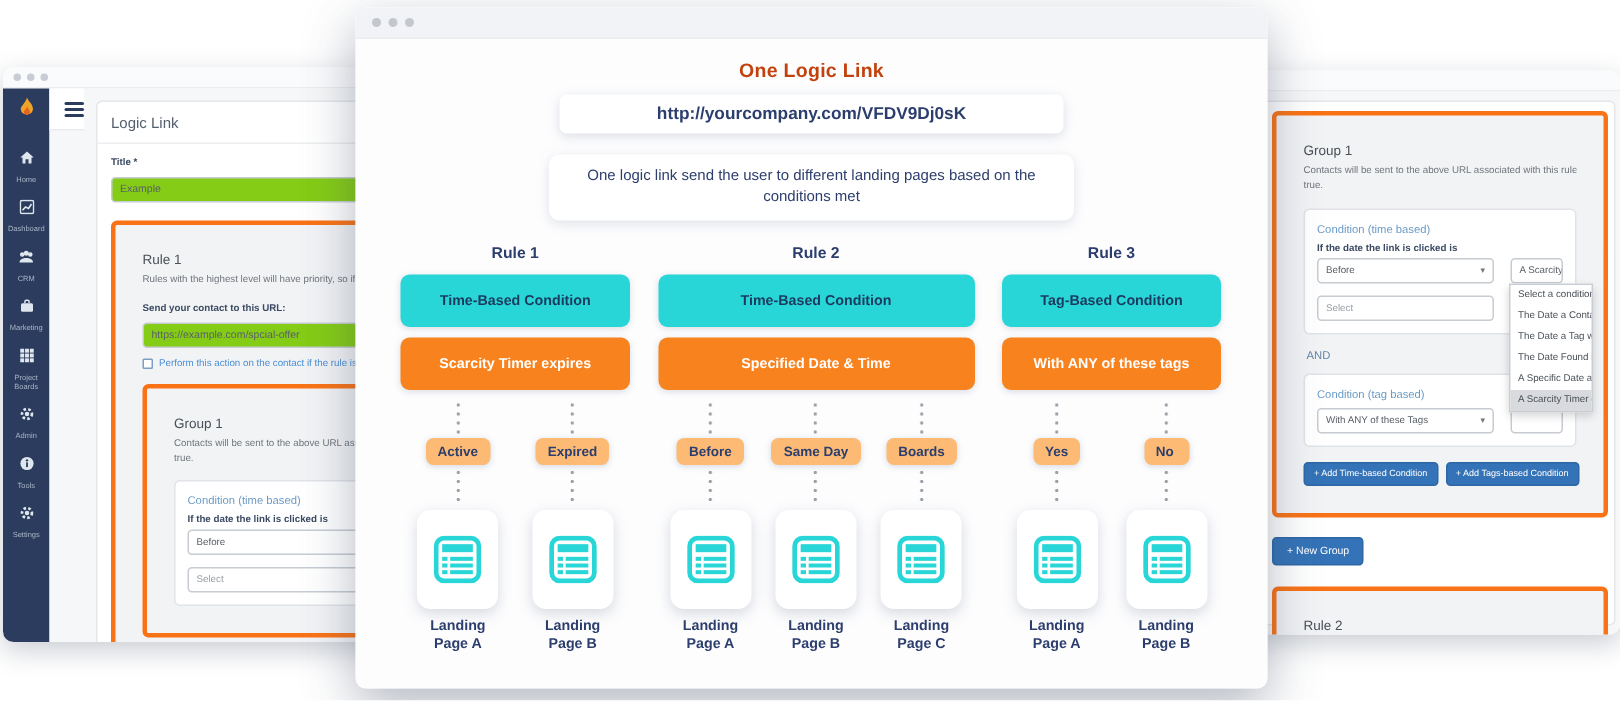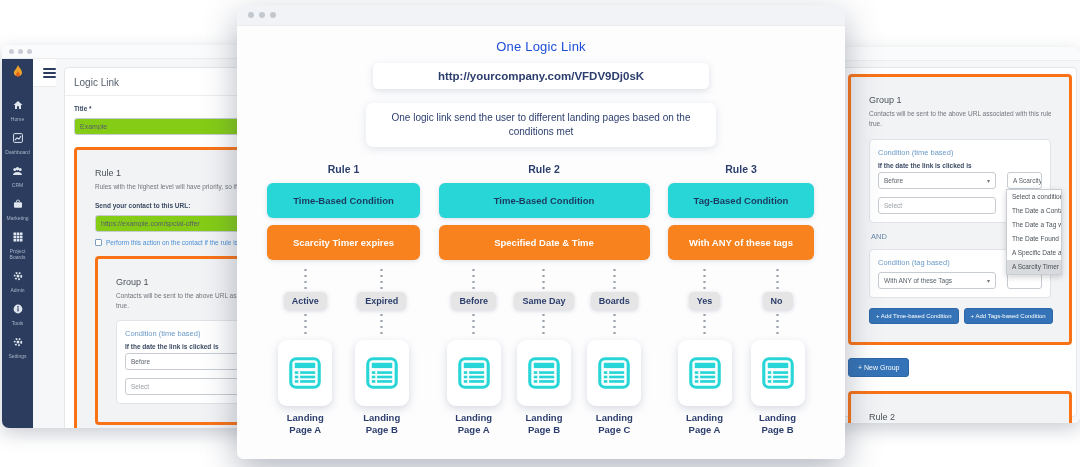--- a/index.html
+++ b/index.html
@@ -40,33 +40,33 @@
   .wcard{background:#fff;border:1px solid #e0e3e7;border-radius:4px;padding:8px;position:relative;}
   .cond-h{font-size:7.5px;color:#6b9ac6;margin-bottom:5px;}
   .selrow{display:flex;gap:11px;}
   .sel{height:17px;border:1px solid #c6ccd2;border-radius:3px;background:#fff;display:flex;align-items:center;justify-content:space-between;font-size:6.5px;color:#5a6068;padding:0 5px;white-space:nowrap;overflow:hidden;cursor:pointer;}
   .chev{color:#70767d;font-size:6px;margin-left:4px;flex:none;}
   .ph{color:#9aa0a6;}
   .w140{width:140px;flex:none;} .w118{width:118px;flex:none;} .grow{flex:1;min-width:0;}
 
   
   .cw-body{background:#fdfdfe;height:calc(100% - 21px);padding-top:13px;}
-  .cw-title{text-align:center;font-size:13px;font-weight:normal;color:#1d4ed8;letter-spacing:.2px;}
+  .cw-title{text-align:center;font-size:13px;font-weight:bold;color:#c2410c;letter-spacing:.2px;}
   .url-pill{margin:9px auto 0;width:336px;height:26px;background:#fff;border-radius:5px;box-shadow:0 2px 7px rgba(120,130,150,.25);display:flex;align-items:center;justify-content:center;font-size:11.5px;font-weight:bold;color:#2c3e6d;}
   .desc-box{margin:14px auto 0;width:350px;background:#fff;border-radius:7px;box-shadow:0 2px 8px rgba(120,130,150,.22);padding:8px 10px;font-size:10px;font-weight:normal;color:#2c3e6d;text-align:center;line-height:1.4;}
   .rules{display:flex;justify-content:space-between;padding:0 31px 0 30px;margin-top:16px;}
   .w153{width:153px;} .w211{width:211px;} .w146{width:146px;}
   .rname{text-align:center;font-size:10.5px;font-weight:bold;color:#2c3e6d;margin-bottom:8px;}
   .pill{height:35px;border-radius:6px;display:flex;align-items:center;justify-content:center;font-size:9.5px;font-weight:bold;box-shadow:0 1px 4px rgba(120,130,150,.25);}
   .pill.cyan{background:#28d5d7;color:#1b3a5e;}
   .pill.orange{background:#f8821e;color:#fff;margin-top:7px;}
   .branches{display:flex;margin-top:5px;}
   .branch{flex:1;display:flex;flex-direction:column;align-items:center;}
   .vdots{width:3px;height:23px;background-image:radial-gradient(circle,#99a1aa 1px,transparent 1.3px);background-size:3px 6px;background-repeat:repeat-y;margin:2px 0;}
-  .opt{background:#e5e5e5;border-radius:5px;box-shadow:0 1px 4px rgba(120,130,150,.3);padding:4px 8px;font-size:9px;font-weight:bold;color:#2c3e6d;min-width:30px;text-align:left;white-space:nowrap;}
+  .opt{background:#fdba74;border-radius:5px;box-shadow:0 1px 4px rgba(120,130,150,.3);padding:4px 8px;font-size:9px;font-weight:bold;color:#2c3e6d;min-width:30px;text-align:left;white-space:nowrap;}
   .lp-card{width:54px;height:66px;background:#fff;border-radius:9px;box-shadow:0 3px 9px rgba(120,130,150,.28);display:flex;align-items:center;justify-content:center;margin-top:3px;}
   .lp-label{margin-top:6px;font-size:9.5px;font-weight:bold;color:#2c3e6d;text-align:center;line-height:1.25;width:50px;}
 
   
   .rw-content{padding:6px 3px 6px 7px;background:#f6f7f8;height:calc(100% - 14px);}
   .rw-card{background:#fff;border:1px solid #e4e6e9;border-radius:4px;padding:6px 4px 8px 6px;height:100%;}
   .dd{position:absolute;top:49px;left:136px;right:-12px;background:#fff;border:1px solid #c9ced4;box-shadow:0 2px 6px rgba(0,0,0,.18);z-index:6;}
   .dd-opt{font-size:6.5px;color:#4a5158;padding:3.5px 5px;white-space:nowrap;overflow:hidden;cursor:pointer;}
   .dd-opt.selected{background:#d8dadd;}
   .and-label{font-size:7.5px;color:#6286a8;margin:9px 0 0 2px;}

